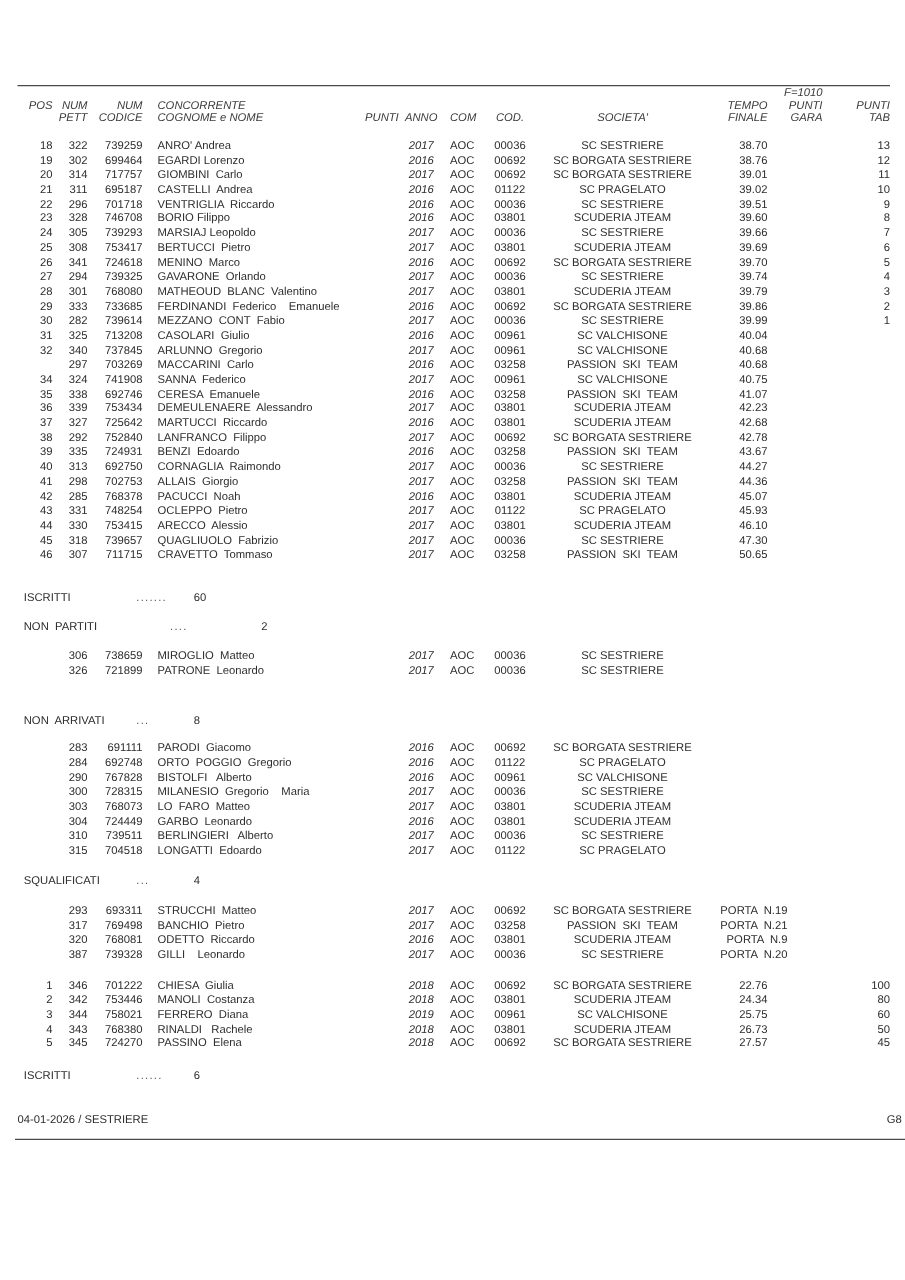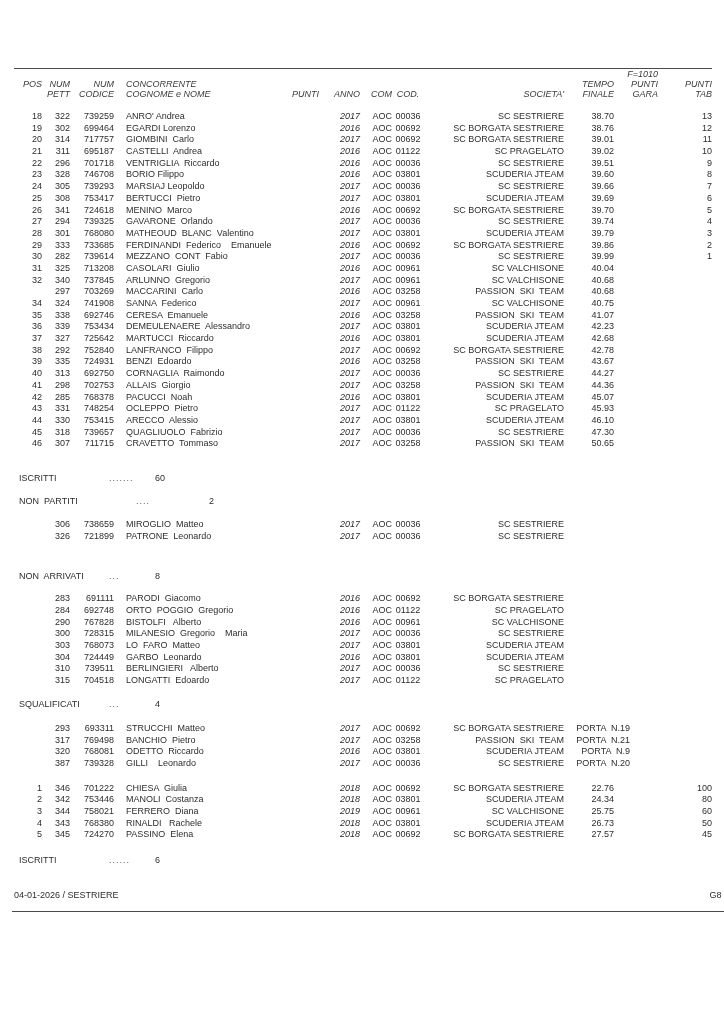--- a/index.html
+++ b/index.html
@@ -17,24 +17,24 @@
   .topline{margin-top:68px;border-top:1px solid #4a4a4a;height:0;}
   
   .row{display:flex;height:11.7px;line-height:11.7px;align-items:baseline;}
   .hrow{height:10px;line-height:10px;font-style:italic;color:#3a3a3a;}
   .c{flex:0 0 auto;box-sizing:border-box;white-space:pre;overflow:visible;}
   .pos{width:28px;text-align:right;}
   .pett{width:28px;text-align:right;}
   .codice{width:44px;text-align:right;}
   .name{width:178px;text-align:left;padding-left:12px;}
   .punti{width:22px;text-align:right;}
-  .anno{width:46px;text-align:right;font-style:italic;}
-  .com{width:32px;text-align:right;}
+  .anno{width:46px;text-align:center;font-style:italic;}
+  .com{width:32px;text-align:left;}
   .cod{width:32px;text-align:center;}
-  .societa{width:140px;text-align:right;padding-left:8px;}
+  .societa{width:140px;text-align:center;padding-left:8px;}
   .tempo{width:50px;text-align:right;}
   .pgara{width:44px;text-align:right;}
   .ptab{width:54px;text-align:right;}
   .porta{width:66px;display:none;justify-content:flex-end;padding-left:2px;}
   .gap-results{margin-top:12px;}
   
   .secrow{display:flex;height:12px;line-height:12px;}
   .seclabel{flex:0 0 auto;width:90px;padding-left:5px;white-space:pre;}
   .secdots{flex:0 0 auto;width:40px;color:#555;letter-spacing:1px;}
   .secval{flex:0 0 auto;padding-left:6px;}

